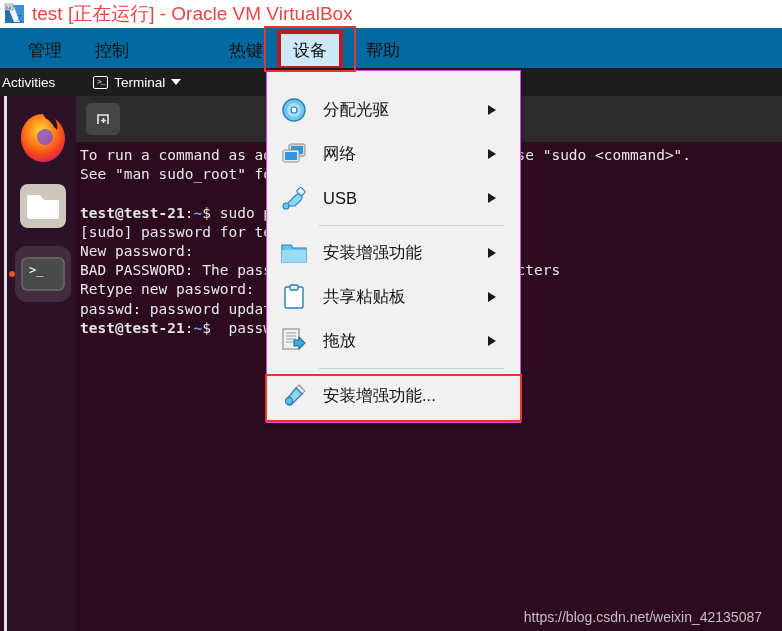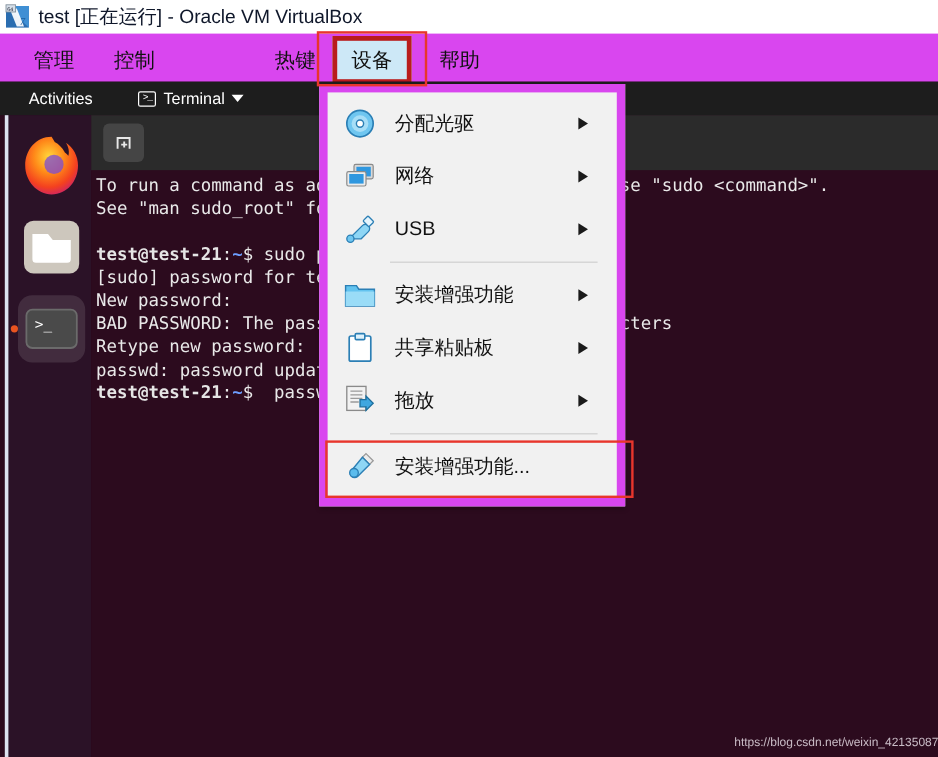--- a/index.html
+++ b/index.html
@@ -14,28 +14,28 @@
   
   .vb-titlebar {
     position: absolute; left: 0; top: 0; width: 782px; height: 28px;
     background: #ffffff;
     display: flex; align-items: center; gap: 6px;
     padding-left: 4px;
   }
   .vb-logo { width: 22px; height: 22px; position: relative; flex: 0 0 auto; }
   .vb-logo svg { display:block; }
   .vb-title-text {
-    font-size: 16px; color: #0f172a; white-space: nowrap;
+    font-size: 19px; color: #ef4444; white-space: nowrap;
     letter-spacing: 0px;
   }
 
   
   .vb-menubar {
     position: absolute; left: 0; top: 28px; width: 782px; height: 44px;
-    background: #d946ef;
+    background: #0369a1;
     border-bottom: 2px solid #e8e8e8;
   }
   .vb-menu-item {
     position: absolute; top: 2px; height: 40px;
     display: flex; align-items: center; justify-content: center;
     font-size: 17px; color: #111; padding: 0 10px;
     white-space: nowrap;
   }
   .vb-menu-item.active {
     background: #cde8f7;
@@ -55,21 +55,21 @@
     position: absolute; left: 0; top: 68px; width: 782px; height: 563px;
     background: #2c0b1e;
     overflow: hidden;
   }
   .gnome-topbar {
     position: absolute; left: 0; top: 0; width: 782px; height: 28px;
     background: #1d1d1d;
     display: flex; align-items: center;
     color: #ffffff; font-size: 13.5px;
   }
-  .gnome-activities { margin-left: 24px; }
+  .gnome-activities { margin-left: 2px; }
   .gnome-appmenu {
     margin-left: 38px; display: flex; align-items: center; gap: 6px;
   }
   .term-ico {
     width: 15px; height: 13px; border: 1.6px solid #ffffff; border-radius: 2px;
     display: inline-flex; align-items: center; justify-content: center;
     font-size: 8px; line-height: 1; color: #ffffff; font-family: "Liberation Mono", monospace;
     letter-spacing: -1px;
   }
   .caret-down {
@@ -116,33 +116,33 @@
     line-height: 19.2px;
     color: #e6e6e6;
     white-space: pre;
   }
   .term-line { height: 19.2px; }
   .t-green { color: #e5e5e5; font-weight: bold; }
   .t-blue  { color: #6d9eff; font-weight: bold; }
   .t-white { color: #e9e9e9; }
 
   .watermark {
-    position: absolute; right: 0; bottom: 6px;
-    color: #c9bcc6; font-size: 10px;
+    position: absolute; right: 20px; bottom: 6px;
+    color: #c9bcc6; font-size: 14px;
     font-family: "Liberation Sans", sans-serif;
   }
 
   
   .dropdown {
     position: absolute; left: 266px; top: 70px; width: 255px;
     background: #f1f1f1;
-    border: 7px solid #d946ef;
+    border: 1px solid #d946ef;
     z-index: 30;
     box-shadow: 1px 2px 4px rgba(0,0,0,0.25);
-    padding: 4px 0 4px 0;
+    padding: 17px 0 4px 0;
   }
   .menu-row {
     position: relative; height: 44px;
     display: flex; align-items: center;
     padding-left: 12px;
   }
   .menu-icon {
     width: 30px; height: 30px; flex: 0 0 30px;
     display: flex; align-items: center; justify-content: center;
     margin-right: 14px;

